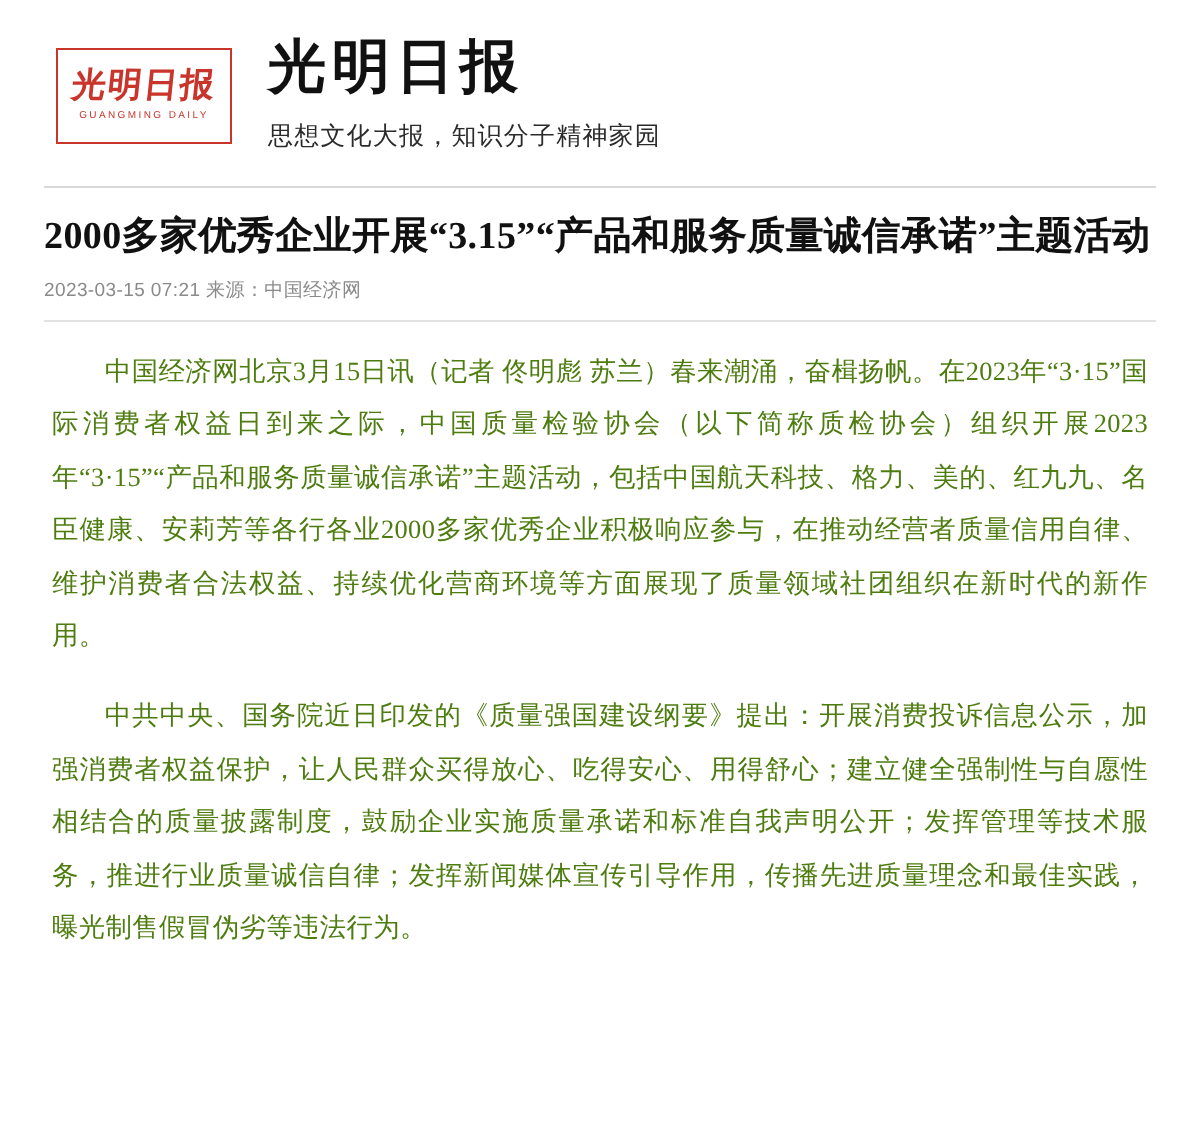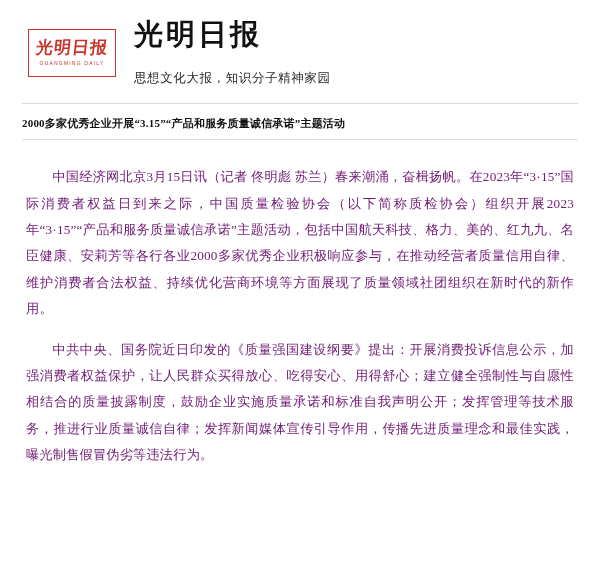--- a/index.html
+++ b/index.html
@@ -68,31 +68,31 @@
     font-weight: bold;
     color: #111111;
     letter-spacing: 3px;
     line-height: 1.15;
   }
   .paper-slogan {
     font-family: Liberation Mono, monospace;
     font-size: 12.5px;
     color: #2b2b2b;
     letter-spacing: 0.6px;
-    margin-top: 19px;
+    margin-top: 9px;
   }
   .rule {
     height: 1px;
     background: #d9d9d9;
     margin: 10px 22px 0 22px;
   }
   
   .headline {
     font-family: "Liberation Serif", serif;
-    font-size: 11px;
+    font-size: 19px;
     font-weight: bold;
     color: #111111;
     padding: 12px 22px 0 22px;
     line-height: 1.35;
     letter-spacing: 0.2px;
   }
   .byline {
     font-size: 9.5px;
     color: #8a8a8a;
     padding: 7px 22px 0 22px;
@@ -104,22 +104,22 @@
     margin: 8px 22px 0 22px;
   }
   
   .article {
     padding: 12px 26px 0 26px;
   }
   .article p {
     font-family: "Liberation Serif", serif;
     font-size: 13.2px;
     line-height: 2.0;
-    color: #701a75;
-    margin: 12px 0 14px 0;
+    color: #4d7c0f;
+    margin: 0 0 14px 0;
     text-align: justify;
     text-indent: 2em;
     letter-spacing: 0.2px;
   }
   .article p.last {
     margin-bottom: 0;
   }
 </style>
 </head>
 <body>
@@ -133,20 +133,21 @@
     </div>
     <div class="masthead-text">
       <div class="paper-name">光明日报</div>
       <div class="paper-slogan">思想文化大报，知识分子精神家园</div>
     </div>
   </div>
 
   <div class="rule"></div>
 
   <div class="headline">2000多家优秀企业开展“3.15”“产品和服务质量诚信承诺”主题活动</div>
+  <div class="byline">2023-03-15 07:21  来源：中国经济网</div>
   <div class="rule2"></div>
 
   <div class="article">
     <p>中国经济网北京3月15日讯（记者 佟明彪 苏兰）春来潮涌，奋楫扬帆。在2023年“3·15”国际消费者权益日到来之际，中国质量检验协会（以下简称质检协会）组织开展2023年“3·15”“产品和服务质量诚信承诺”主题活动，包括中国航天科技、格力、美的、红九九、名臣健康、安莉芳等各行各业2000多家优秀企业积极响应参与，在推动经营者质量信用自律、维护消费者合法权益、持续优化营商环境等方面展现了质量领域社团组织在新时代的新作用。</p>
     <p class="last">中共中央、国务院近日印发的《质量强国建设纲要》提出：开展消费投诉信息公示，加强消费者权益保护，让人民群众买得放心、吃得安心、用得舒心；建立健全强制性与自愿性相结合的质量披露制度，鼓励企业实施质量承诺和标准自我声明公开；发挥管理等技术服务，推进行业质量诚信自律；发挥新闻媒体宣传引导作用，传播先进质量理念和最佳实践，曝光制售假冒伪劣等违法行为。</p>
   </div>
 
 </div>
 
 </body></html>

